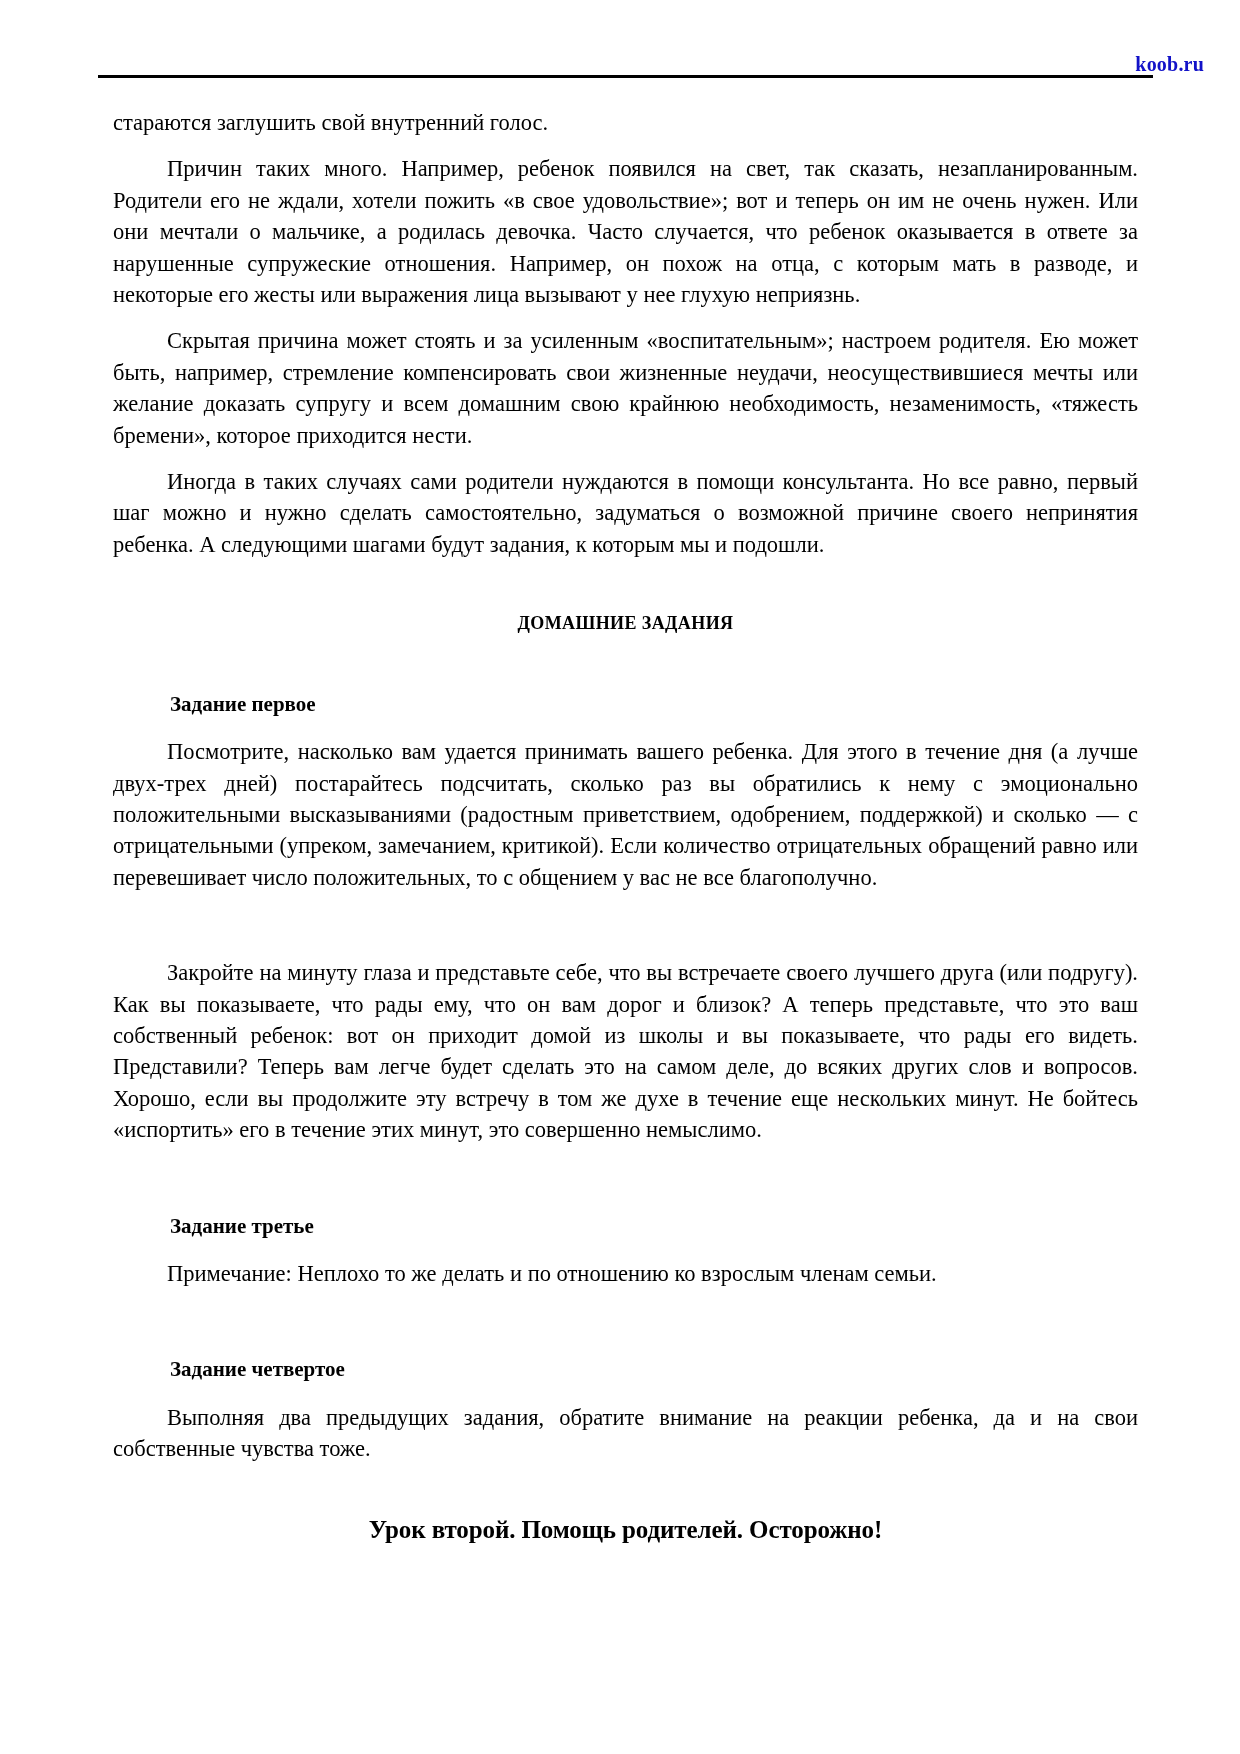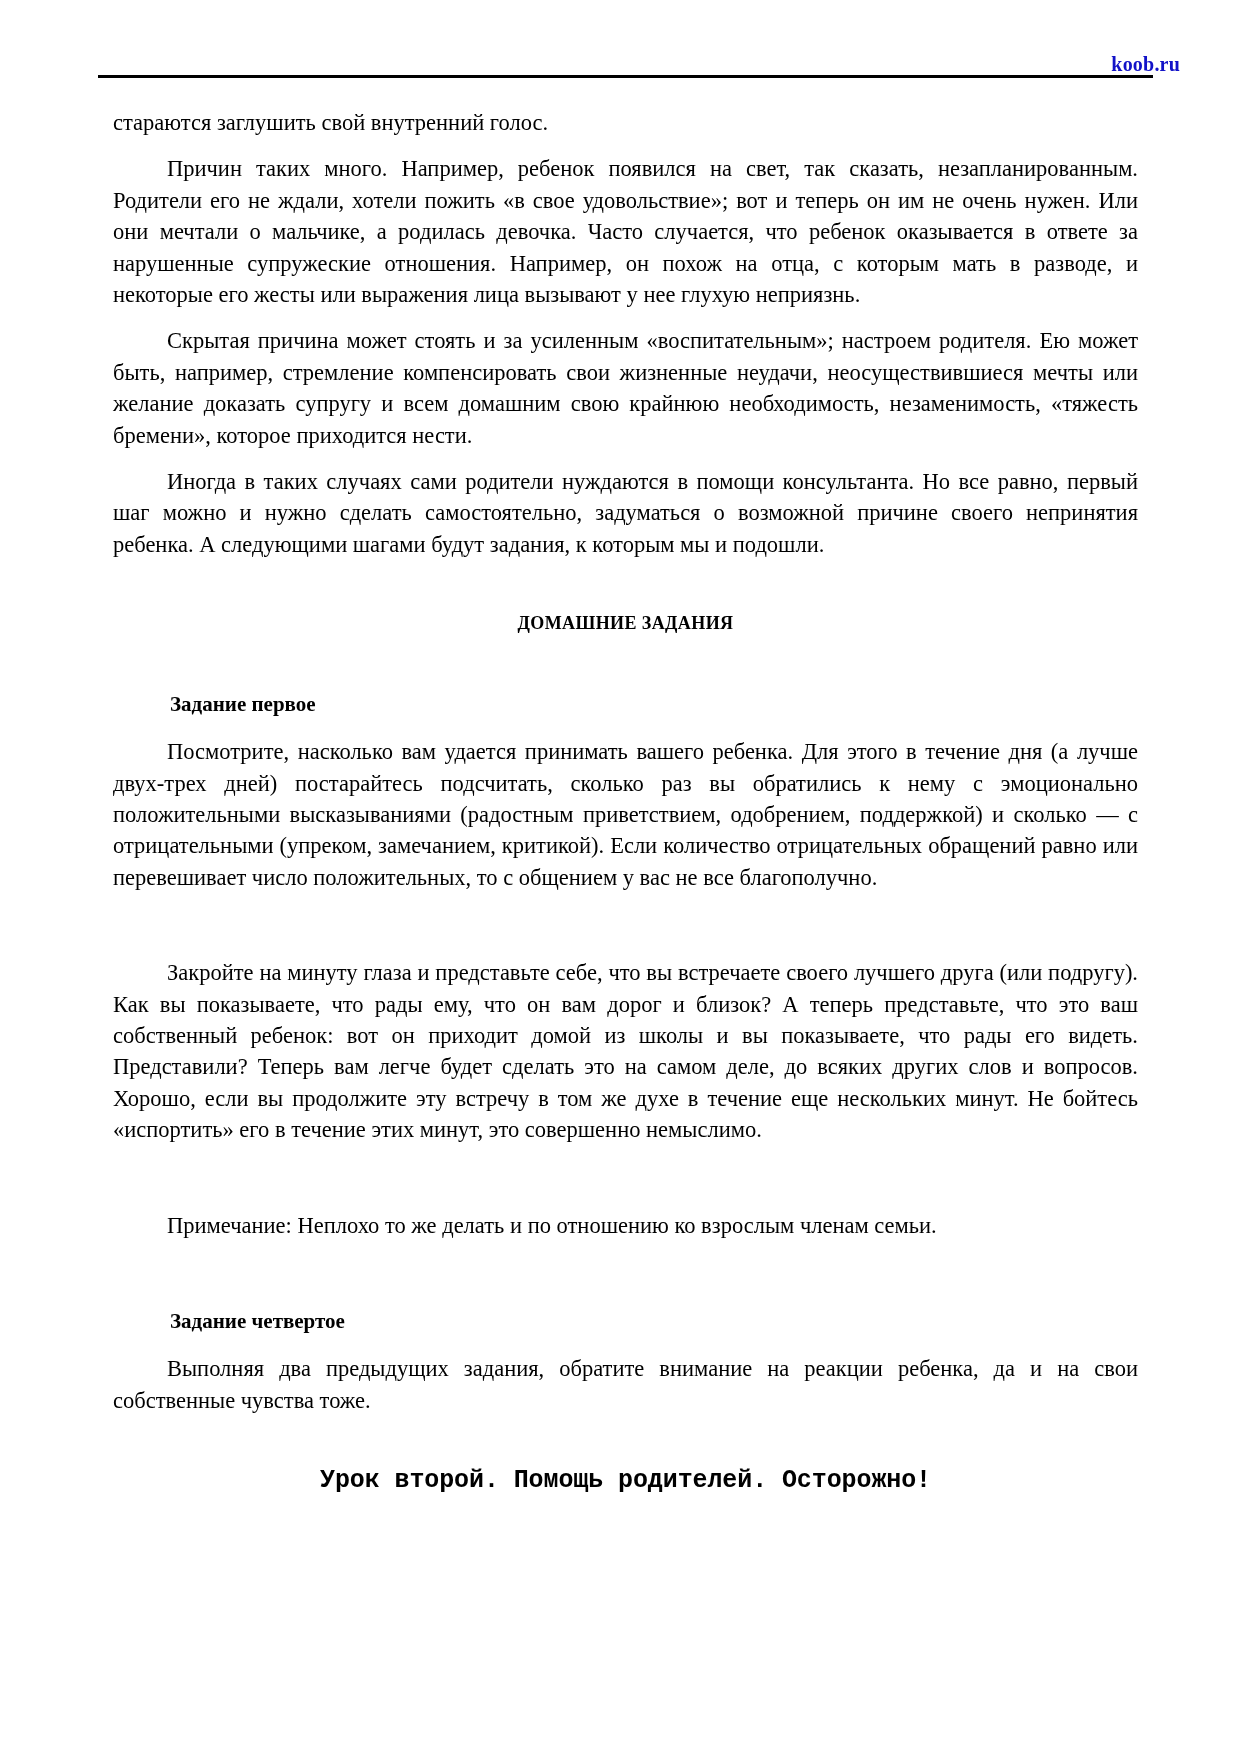--- a/index.html
+++ b/index.html
@@ -26,21 +26,21 @@
   }
 
   
   .page-header {
     position: absolute;
     top: 0;
     left: 0;
     width: 1240px;
     height: 80px;
     box-sizing: border-box;
-    padding-right: 60px;
+    padding-right: 36px;
     display: flex;
     align-items: flex-end;
     justify-content: flex-end;
   }
   .site-brand {
     font-family: "Liberation Serif", "DejaVu Serif", serif;
     font-weight: bold;
     font-size: 20px;
     line-height: 1;
     color: #1212c8;
@@ -93,21 +93,21 @@
     font-size: 21px;
     line-height: 31.4px;
     font-weight: bold;
     text-indent: 56px;
   }
   .spacer-md { height: 24px; }
   .spacer-lg { height: 34px; }
 
   .lesson-title {
     margin: 0;
-    font-family: Liberation Mono, monospace;
+    font-family: Liberation Serif, serif;
     font-weight: bold;
     font-size: 25px;
     line-height: 32px;
     text-align: center;
     letter-spacing: -0.1px;
   }
 </style>
 </head>
 <body>
 
@@ -136,20 +136,21 @@
 
     <p class="task-title">Задание первое</p>
     <p class="para indent">Посмотрите, насколько вам удается принимать вашего ребенка. Для этого в течение дня (а лучше двух-трех дней) постарайтесь подсчитать, сколько раз вы обратились к нему с эмоционально положительными высказываниями (радостным приветствием, одобрением, поддержкой) и сколько — с отрицательными (упреком, замечанием, критикой). Если количество отрицательных обращений равно или перевешивает число положительных, то с общением у вас не все благополучно.</p>
 
     <div class="spacer-lg"></div>
 
     <p class="para indent">Закройте на минуту глаза и представьте себе, что вы встречаете своего лучшего друга (или подругу). Как вы показываете, что рады ему, что он вам дорог и близок? А теперь представьте, что это ваш собственный ребенок: вот он приходит домой из школы и вы показываете, что рады его видеть. Представили? Теперь вам легче будет сделать это на самом деле, до всяких других слов и вопросов. Хорошо, если вы продолжите эту встречу в том же духе в течение еще нескольких минут. Не бойтесь «испортить» его в течение этих минут, это совершенно немыслимо.</p>
 
     <div class="spacer-lg"></div>
 
+    <p class="task-title">Задание третье</p>
     <p class="para indent">Примечание: Неплохо то же делать и по отношению ко взрослым членам семьи.</p>
 
     <div class="spacer-lg"></div>
 
     <p class="task-title">Задание четвертое</p>
     <p class="para indent">Выполняя два предыдущих задания, обратите внимание на реакции ребенка, да и на свои собственные чувства тоже.</p>
 
     <div class="spacer-lg"></div>
 
     <p class="lesson-title">Урок второй. Помощь родителей. Осторожно!</p>

